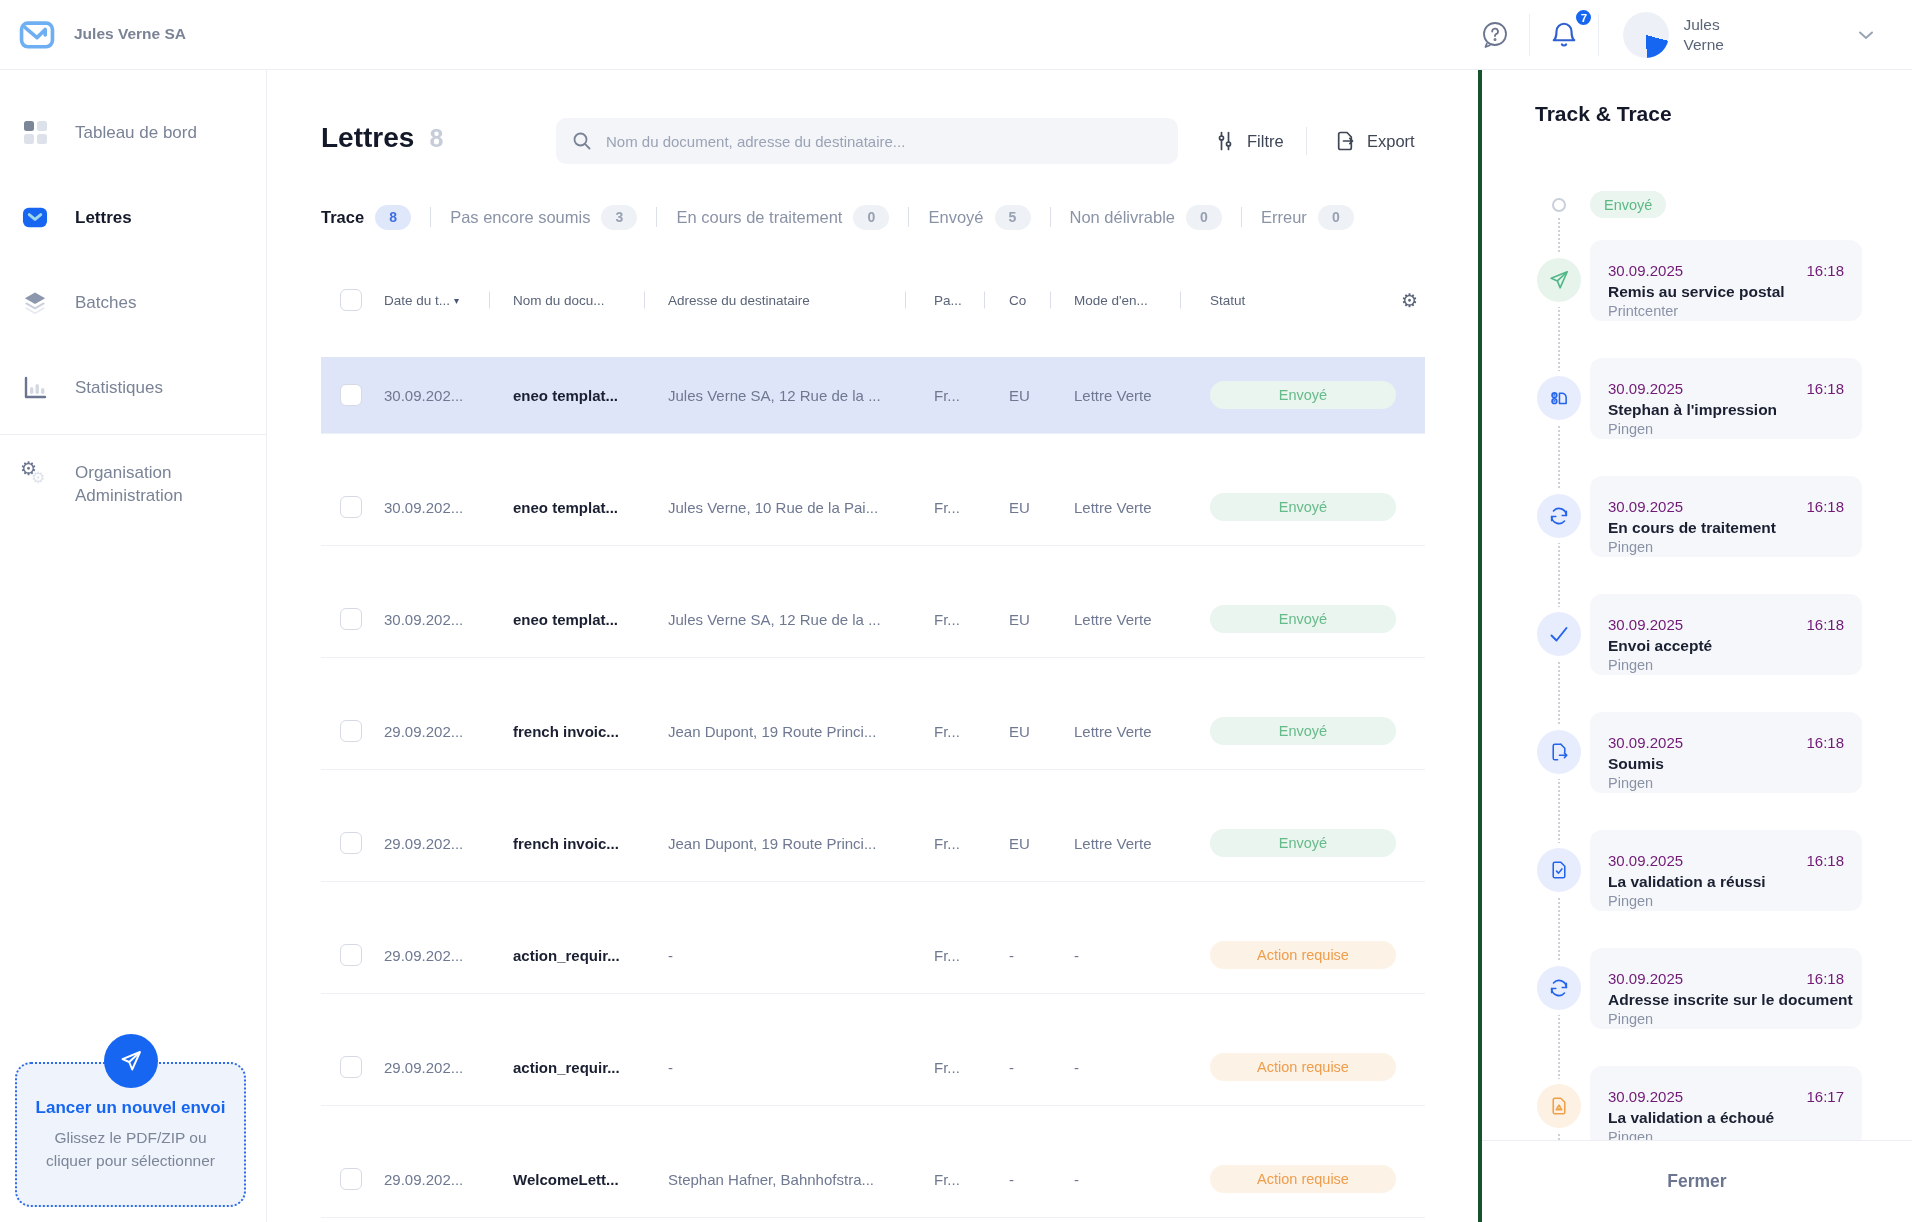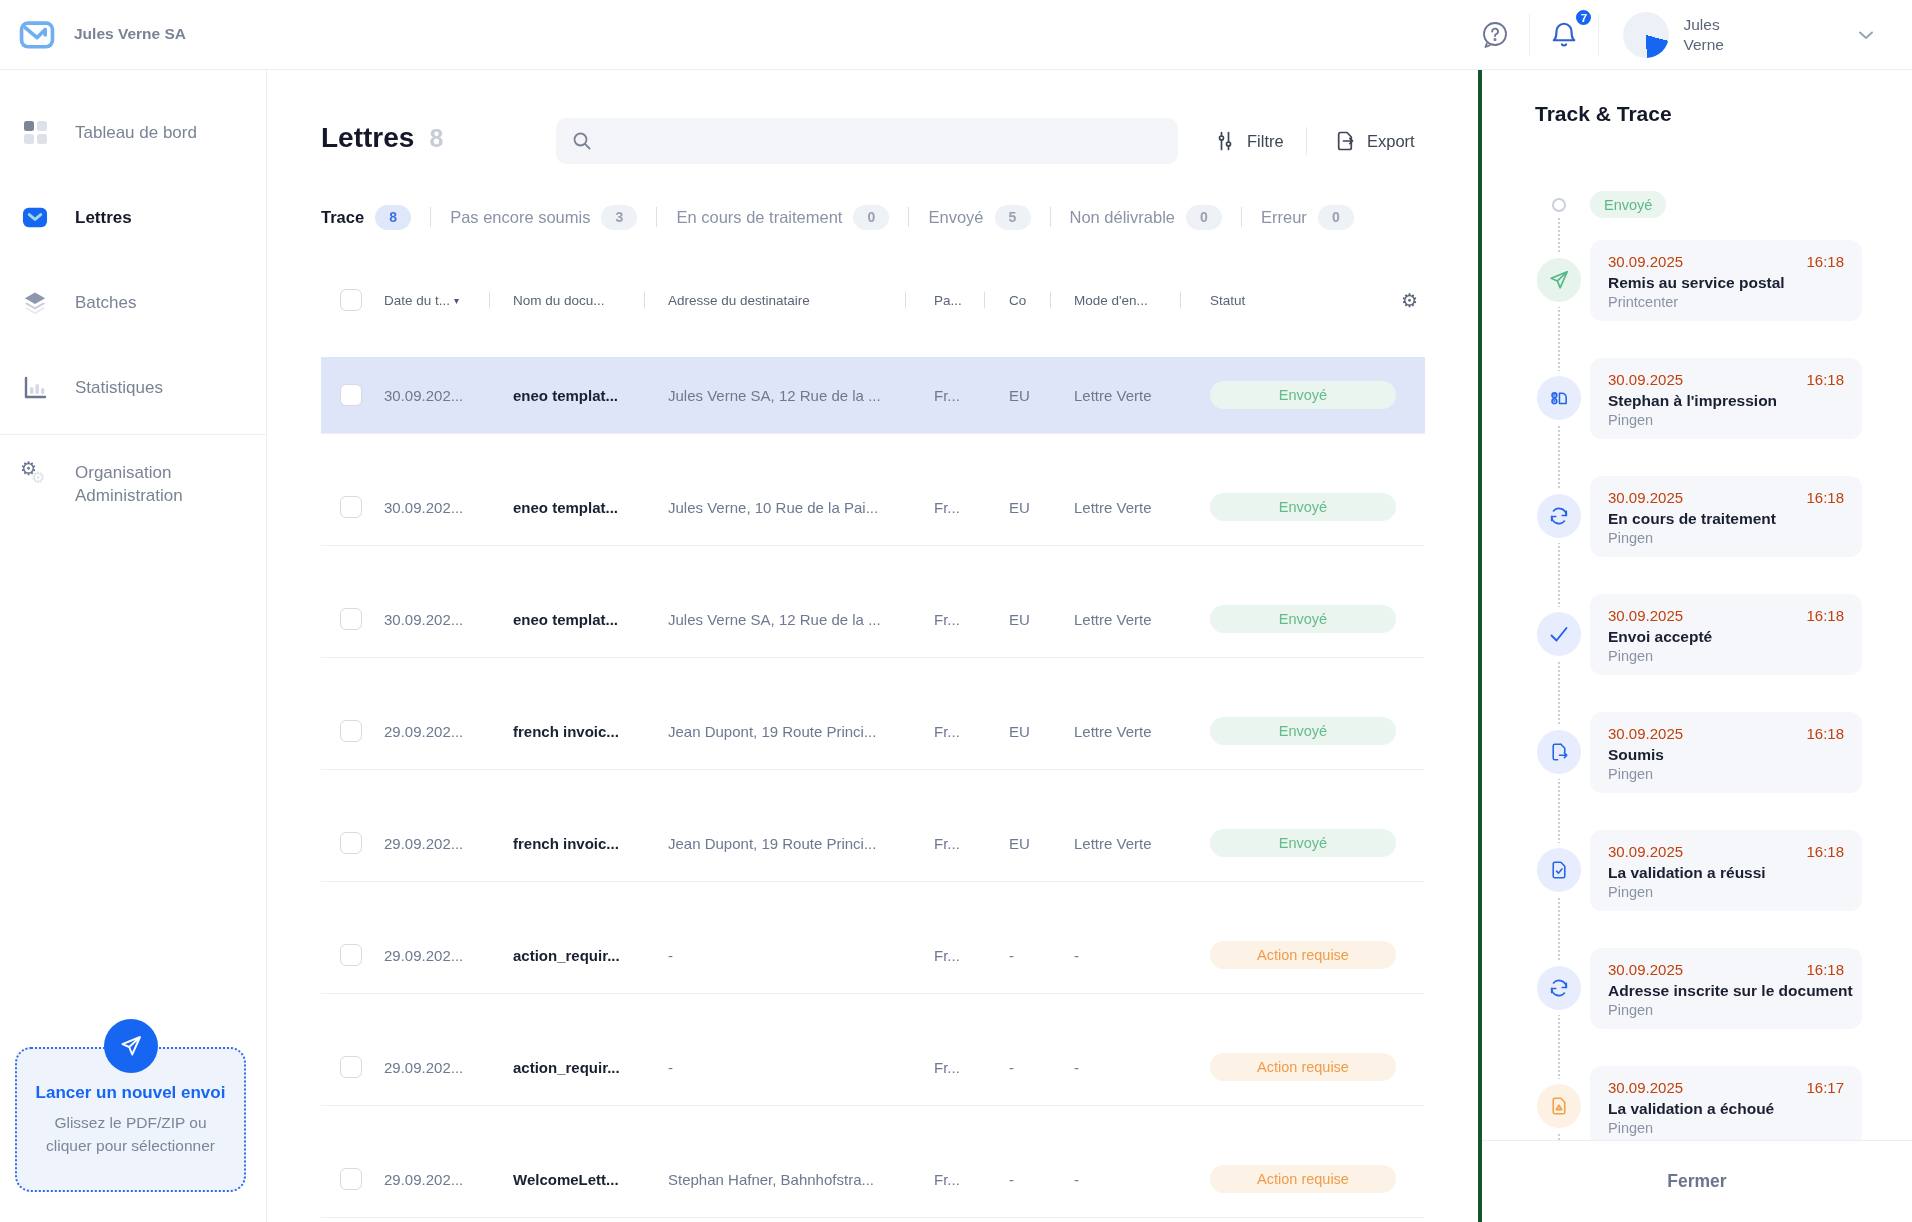--- a/index.html
+++ b/index.html
@@ -33,21 +33,21 @@
   .nav-icon { width:26px; height:26px; display:flex; align-items:center; justify-content:center; flex:0 0 26px; }
   .nav-label { font-size:17px; color:#7A8396; font-weight:500; }
   .nav-item.active .nav-label { color:#14192A; font-weight:700; }
   .nav-divider { height:1px; background:#EBEEF3; margin-top:4px; }
   .nav-item.org { height:auto; padding-top:26px; align-items:flex-start; }
   .nav-label.two-line { line-height:23px; }
   .gears { position:relative; width:26px; height:26px; }
   .gear-main { position:absolute; left:-2px; top:-4px; font-size:19px; color:#6B7590; }
   .gear-sub  { position:absolute; left:9px; top:7px; font-size:16px; color:#DFE3EB; }
 
-  .dropzone { position:absolute; left:15px; bottom:30px; width:231px; height:145px;
+  .dropzone { position:absolute; left:15px; bottom:15px; width:231px; height:145px;
               border:2px dotted #2E6BEA; border-radius:16px; background:#EFF3FC; cursor:pointer; }
   .dz-circle { position:absolute; top:-30px; left:calc(50% - 27px); width:54px; height:54px;
                border-radius:50%; background:#1766F2; display:flex; align-items:center; justify-content:center; }
   .dz-title { margin-top:34px; text-align:center; color:#1766F2; font-size:17px; font-weight:700; }
   .dz-hint { margin-top:8px; text-align:center; color:#7C8699; font-size:15.5px; line-height:23px; }
 
   
   .main { position:absolute; left:268px; top:70px; width:1209px; bottom:0; background:#fff; }
   .main-head { position:absolute; top:48px; left:53px; right:53px; height:46px; }
   .title-group { position:absolute; left:0; top:4px; display:flex; align-items:baseline; gap:15px; }
@@ -96,21 +96,21 @@
   .trackpanel { position:absolute; left:1478px; top:70px; right:0; bottom:0; background:#fff;
                 border-left:4px solid #14532d; overflow:hidden; }
   .tp-title { position:absolute; top:32px; left:53px; font-size:21px; font-weight:700; color:#14192A; }
   .tl-line { position:absolute; left:76px; top:135px; bottom:82px; border-left:2px dotted #CBD1DC; }
   .tl-start { position:absolute; left:70px; top:128px; width:14px; height:14px; border:2px solid #C9CFDB;
               border-radius:50%; background:#fff; box-shadow:0 0 0 5px #fff; }
   .tl-status { position:absolute; left:108px; top:121px; height:27px; padding:0 14px; border-radius:14px;
                background:#E9F5EE; color:#5CB985; font-size:14.5px; display:flex; align-items:center; }
   .tl-card { position:absolute; left:108px; width:272px; height:81px; background:#F5F7FB;
              border-radius:12px; padding:13px 18px; }
-  .tl-meta { display:flex; justify-content:space-between; color:#c2410c; font-size:15px; }
+  .tl-meta { display:flex; justify-content:space-between; color:#701a75; font-size:15px;margin-top:9px; }
   .tl-title { font-size:15.5px; font-weight:700; color:#1A2032; margin-top:4px; white-space:nowrap; }
   .tl-src { font-size:14.5px; color:#8A93A6; margin-top:2px; }
   .tl-icon { position:absolute; left:55px; width:44px; height:44px; border-radius:50%;
              display:flex; align-items:center; justify-content:center; box-shadow:0 0 0 5px #fff; }
   .ic-green { background:#E7F4EC; color:#52B788; }
   .ic-blue { background:#E7EDFC; color:#2563EB; }
   .ic-orange { background:#FCF1E2; color:#F0A04B; }
   .tp-footer { position:absolute; left:0; right:0; bottom:0; height:82px; background:#fff;
                border-top:1px solid #EBEEF3; display:flex; align-items:center; justify-content:center; }
   .tp-close { font-size:17.5px; font-weight:600; color:#6B7590; cursor:pointer; }
@@ -246,20 +246,21 @@
     <div class="main-head">
       <div class="title-group">
         <span class="page-title">Lettres</span>
         <span class="page-count">8</span>
       </div>
       <div class="search">
         <svg width="20" height="20" viewBox="0 0 20 20" fill="none" stroke="#7A8396" stroke-width="1.8" stroke-linecap="round">
           <circle cx="8.5" cy="8.5" r="6"></circle>
           <path d="M13.2 13.2 L17.5 17.5"></path>
         </svg>
+        <input type="text" placeholder="Nom du document, adresse du destinataire..." style="">
       </div>
       <div class="head-btn btn-filter">
         <svg width="22" height="22" viewBox="0 0 22 22" fill="none" stroke="#3E4656" stroke-width="1.7" stroke-linecap="round">
           <path d="M7.5 2.5 V6"></path>
             <circle cx="7.5" cy="8" r="2"></circle>
             <path d="M7.5 10 V19.5"></path>
           <path d="M14.5 2.5 V12"></path>
             <circle cx="14.5" cy="14" r="2"></circle>
             <path d="M14.5 16 V19.5"></path>
         </svg>

